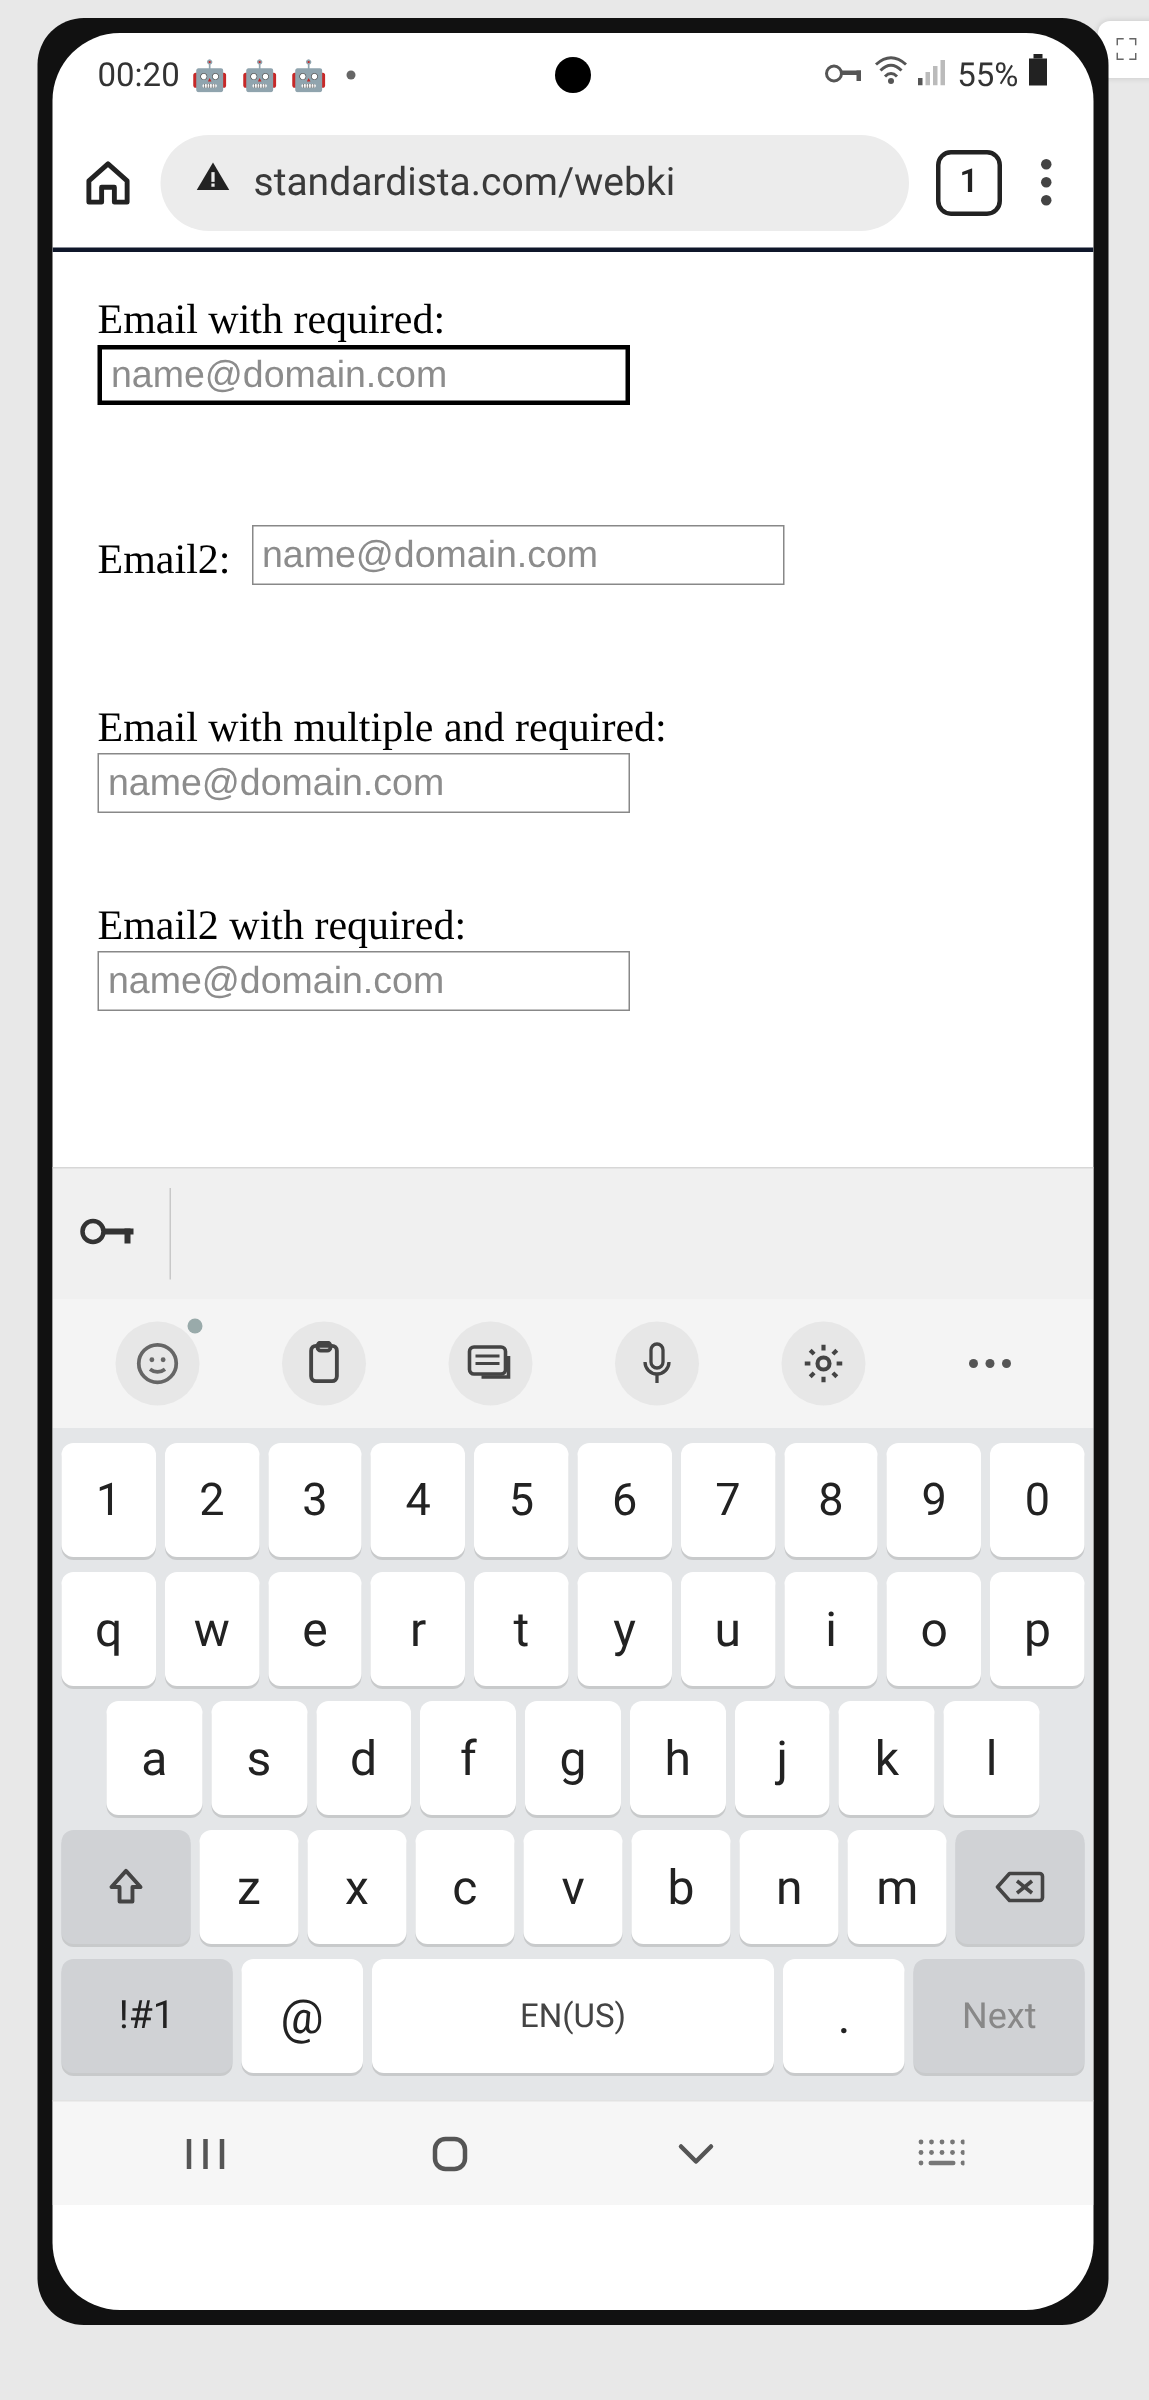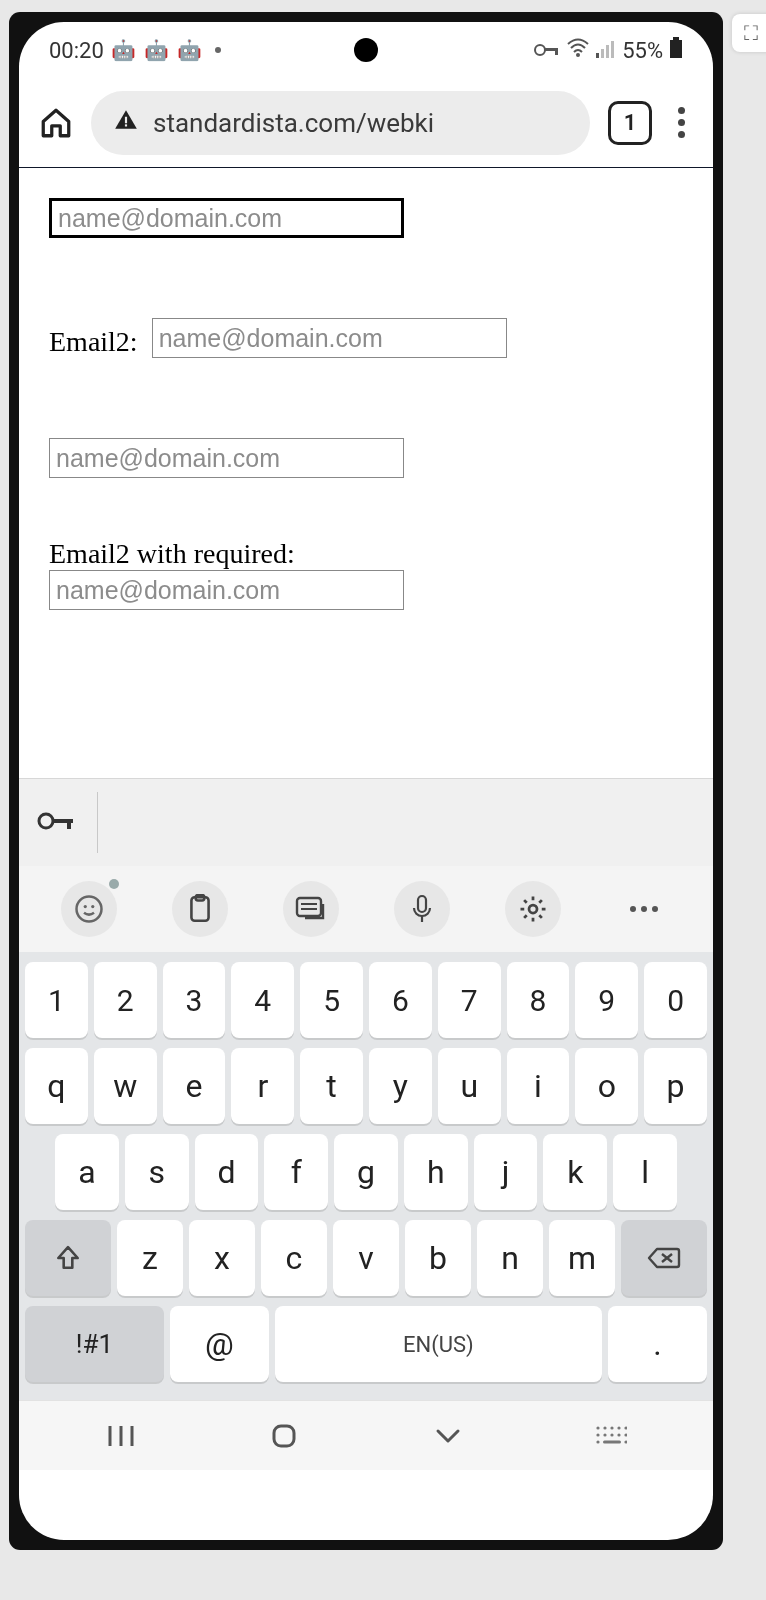--- a/index.html
+++ b/index.html
@@ -1,22 +1,22 @@
 <!DOCTYPE html>
 <html><head>
 <meta charset="utf-8">
 <style>
   * { box-sizing: border-box; margin: 0; padding: 0; }
   html, body { width: 766px; height: 1600px; background: #e8e8e8; font-family: -apple-system, BlinkMacSystemFont, "Segoe UI", Roboto, sans-serif; }
   .phone-frame {
     position: absolute;
-    left: 9px; top: 12px;
+    left: 25px; top: 12px;
     width: 714px; height: 1538px;
     background: #111;
-    border-radius: 11px;
+    border-radius: 31px;
     padding: 10px;
   }
   .screen {
     width: 100%; height: 100%;
     background: #fff;
     border-radius: 45px;
     overflow: hidden;
     position: relative;
   }
   
@@ -37,21 +37,21 @@
   .camera-hole {
     position:absolute; left:50%; top:50%; transform:translate(-50%,-50%);
     width:24px;height:24px;border-radius:50%;background:#000;
   }
   
   .browser-bar {
     height: 90px;
     display:flex; align-items:center;
     gap:18px;
     padding: 0 20px;
-    border-bottom:1px solid #0f172a;
+    border-bottom:3px solid #0f172a;
   }
   .home-icon svg, .tab-icon svg, .menu-icon svg { display:block; }
   .url-pill {
     flex:1;
     background:#ececec;
     border-radius:40px;
     height:64px;
     display:flex;
     align-items:center;
     gap:14px;
@@ -228,29 +228,31 @@
       </div>
       <div class="menu-dots">
         <span></span>
           <span></span>
           <span></span>
       </div>
     </div>
 
     <div class="page">
       <div class="field-block">
+        <div>Email with required:</div>
         <input class="email-input focused" placeholder="name@domain.com" style="">
       </div>
 
       <div class="field-block row-inline">
         <span>Email2:</span>
         <input class="email-input" placeholder="name@domain.com" style="">
       </div>
 
       <div class="field-block tight">
+        <div>Email with multiple and required:</div>
         <input class="email-input" placeholder="name@domain.com" style="">
       </div>
 
       <div class="field-block">
         <div>Email2 with required:</div>
         <input class="email-input" placeholder="name@domain.com" style="">
       </div>
     </div>
 
     <div class="suggest-strip">
@@ -365,20 +367,21 @@
               <line x1="15" y1="8" x2="25" y2="16" stroke="#444" stroke-width="2.4"></line>
               <line x1="25" y1="8" x2="15" y2="16" stroke="#444" stroke-width="2.4"></line>
             </svg>
         </div>
       </div>
       <div class="kb-row">
         <div class="key fn wide" style="font-size:26px;">!#1</div>
         <div class="key">@</div>
         <div class="key space">EN(US)</div>
         <div class="key">.</div>
+        <div class="key next">Next</div>
       </div>
     </div>
 
     <div class="navbar">
       <div class="nav-item">
         <svg width="30" height="26" viewBox="0 0 30 26">
             <line x1="4" y1="3" x2="4" y2="23" stroke="#555" stroke-width="3"></line>
             <line x1="15" y1="3" x2="15" y2="23" stroke="#555" stroke-width="3"></line>
             <line x1="26" y1="3" x2="26" y2="23" stroke="#555" stroke-width="3"></line>
           </svg>

